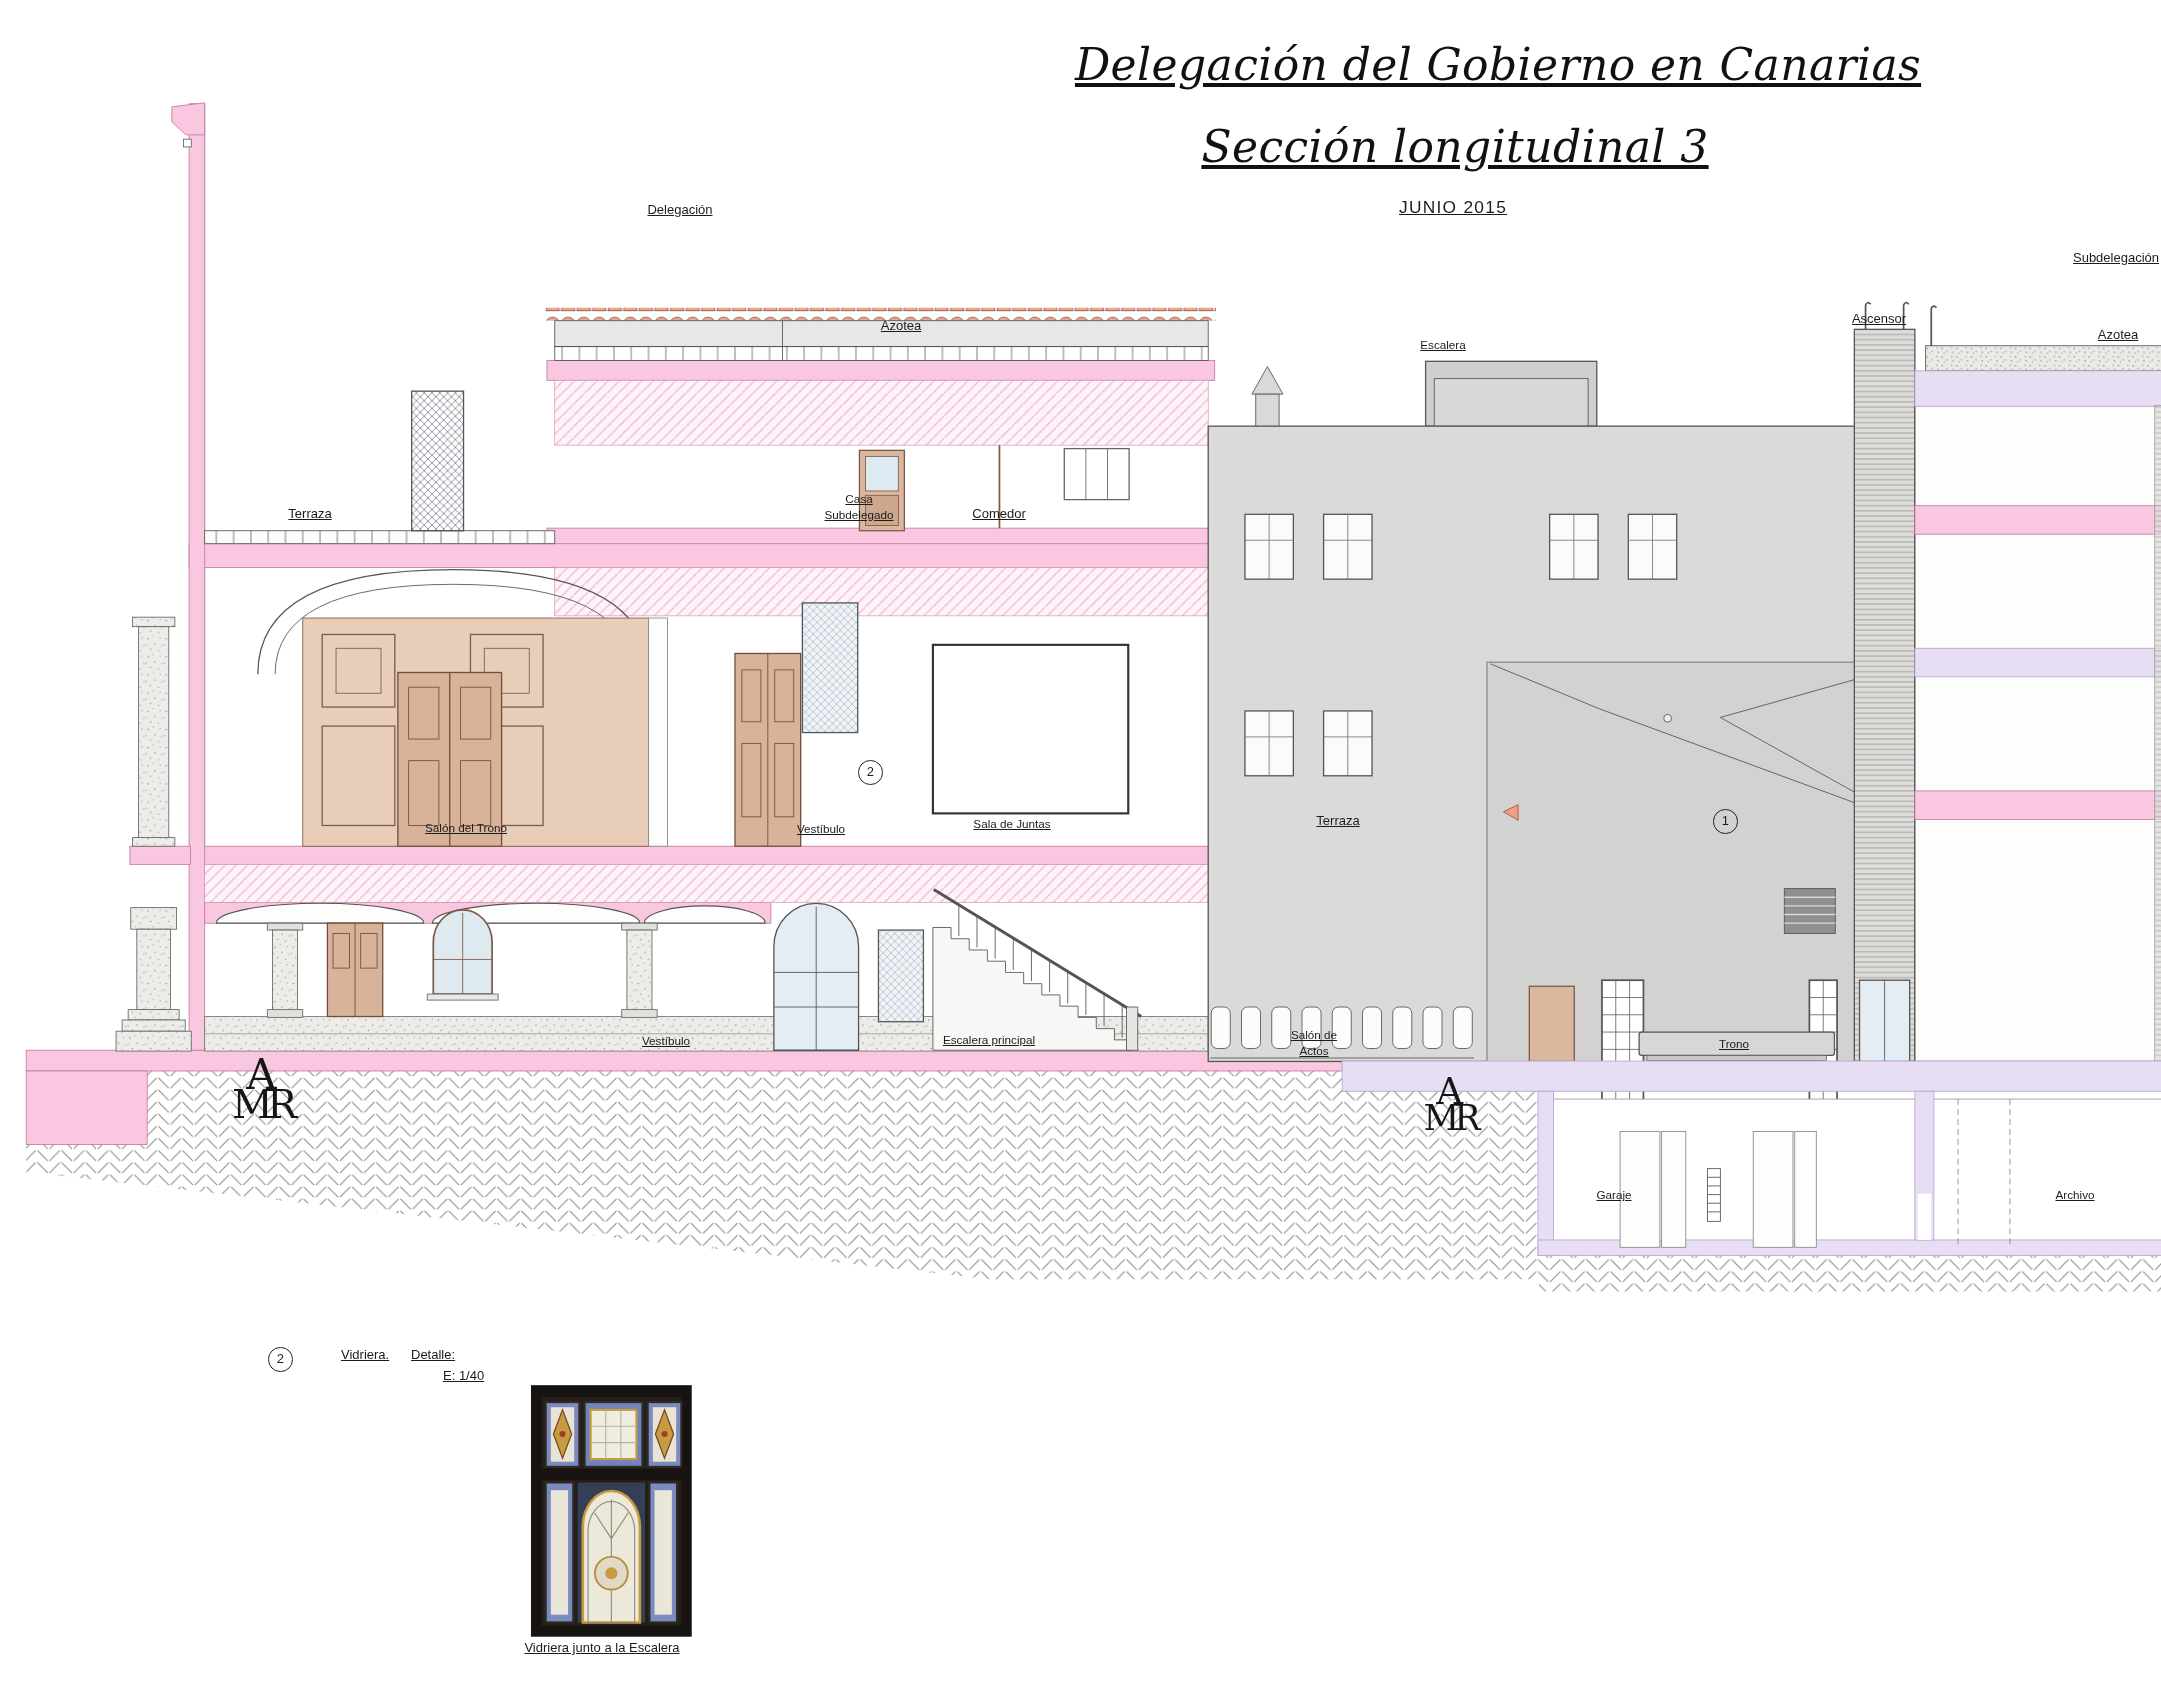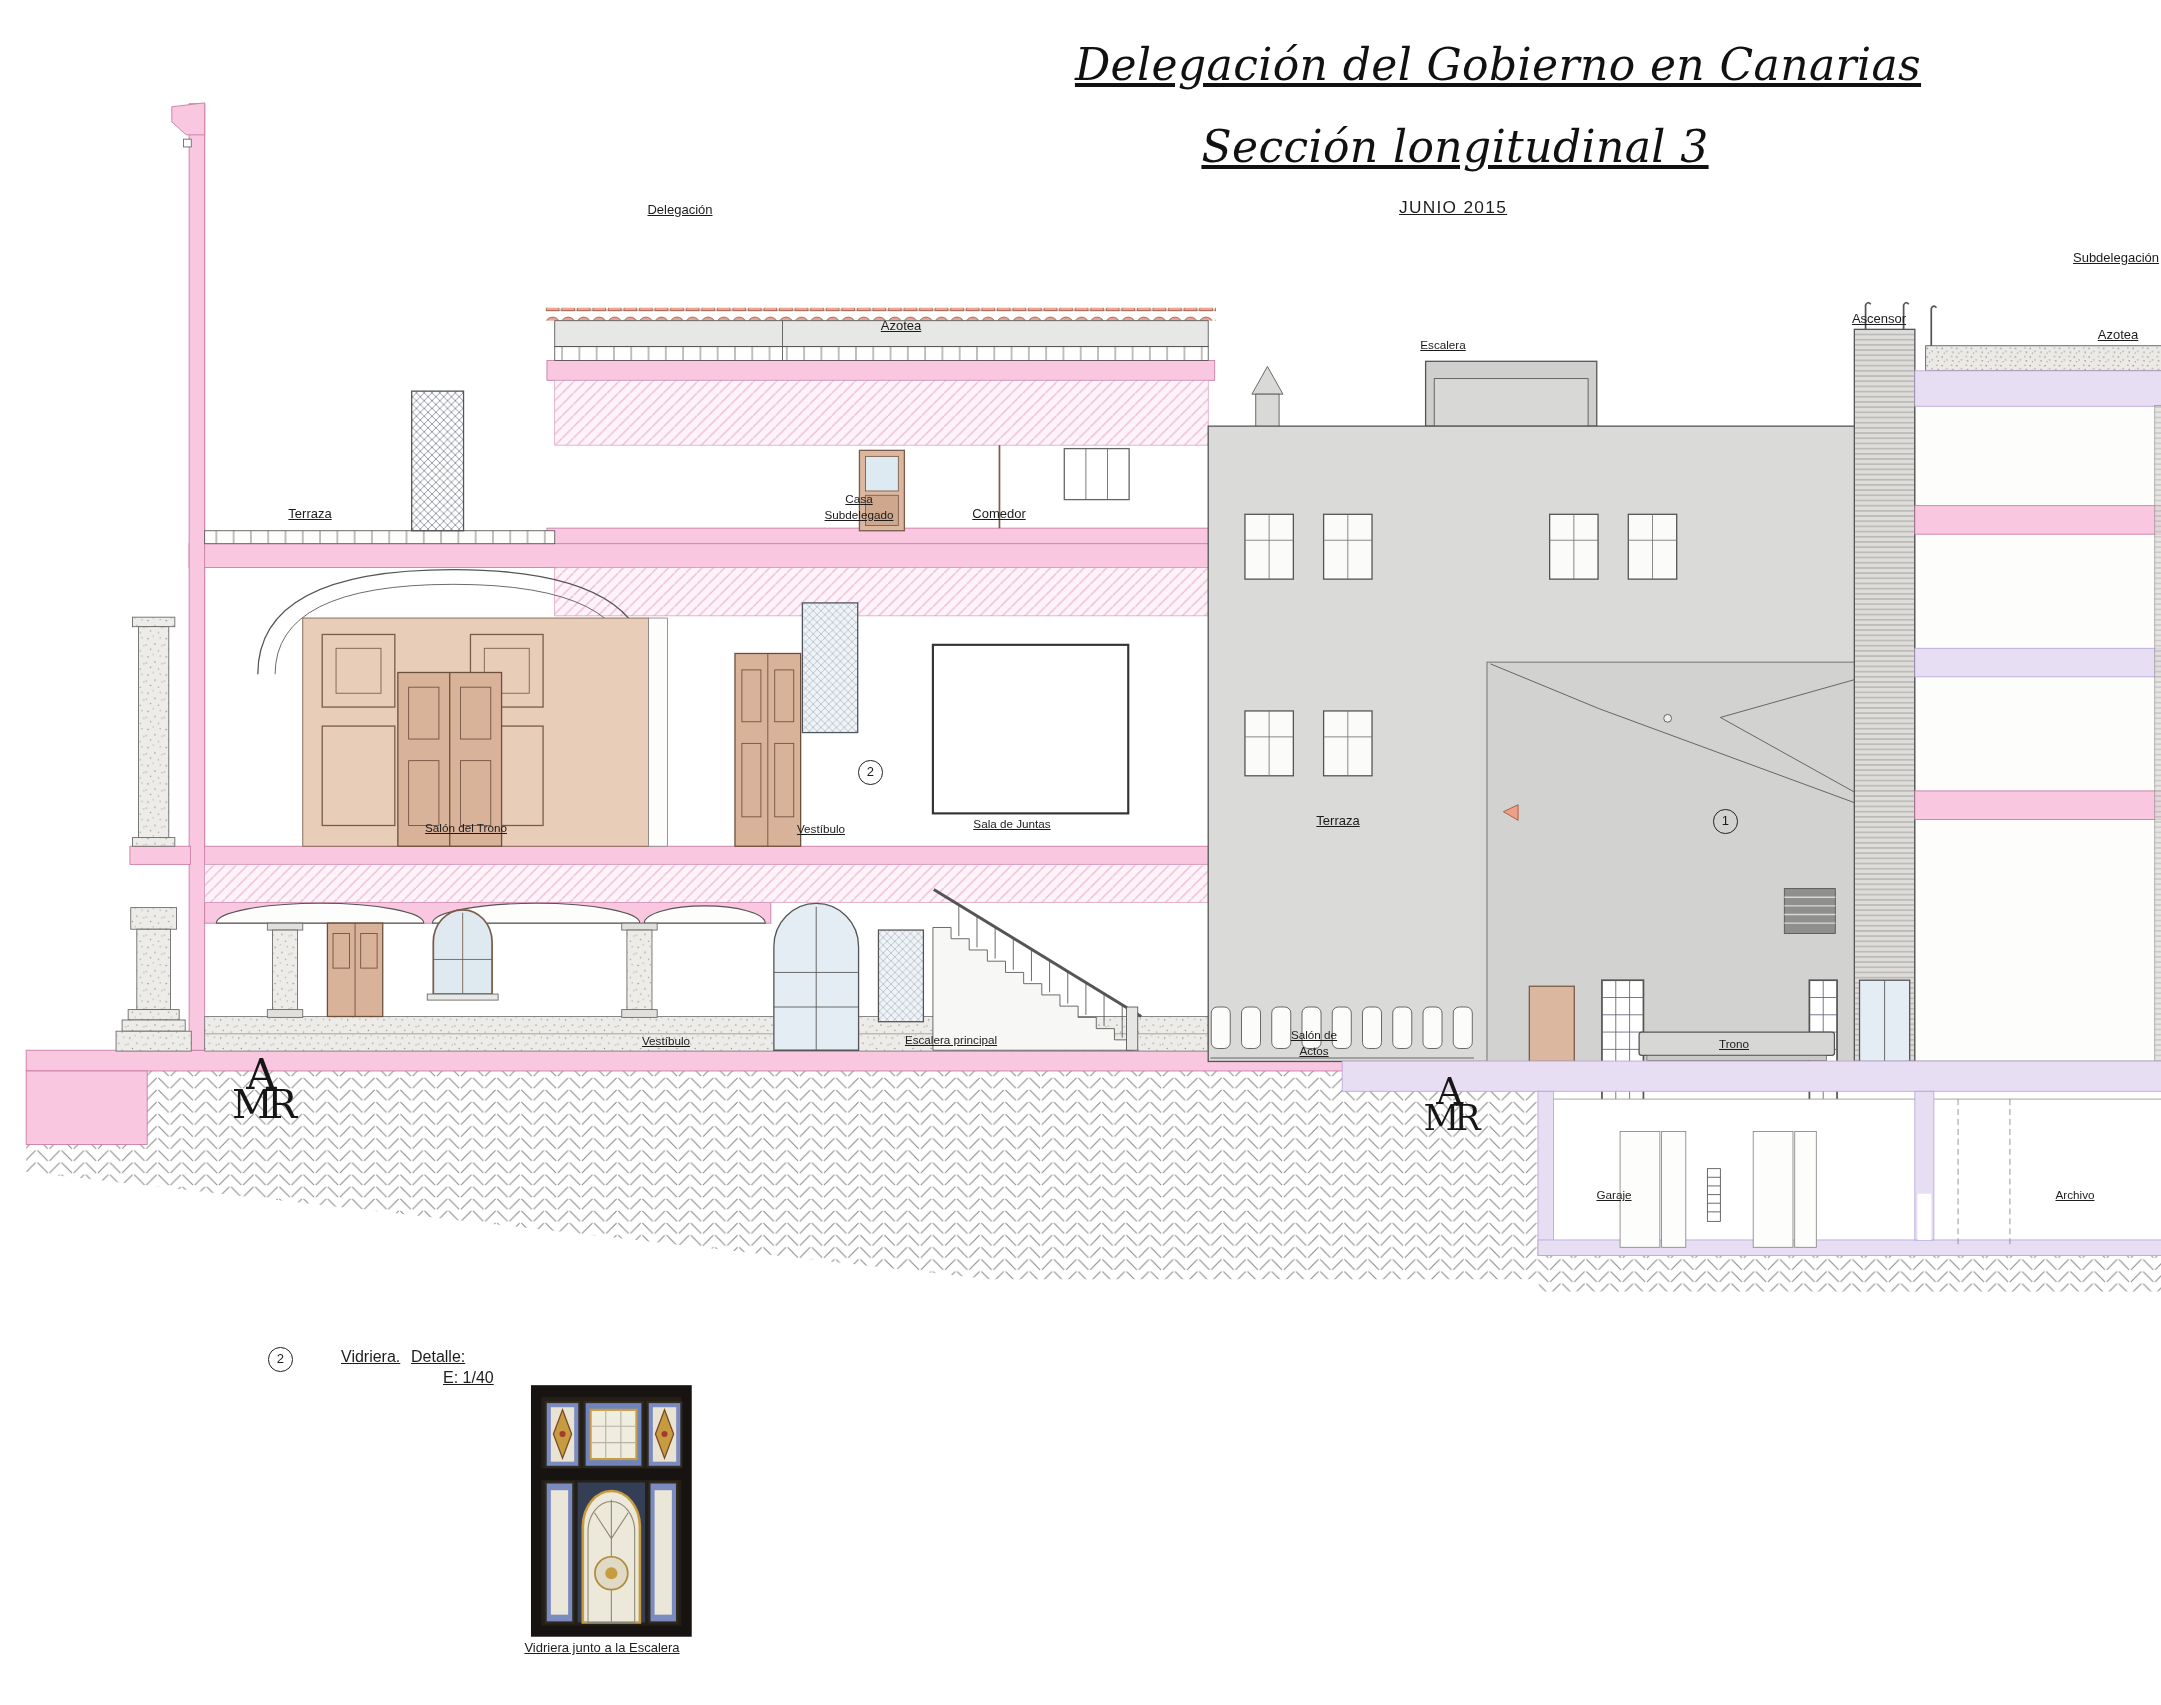--- a/index.html
+++ b/index.html
@@ -1,21 +1,21 @@
 <!DOCTYPE html>
 <html style="font-size:7px"><head>
 <meta charset="utf-8">
 <style>
   html,body{margin:0;padding:0;background:#fff;}
   #page{position:relative;width:3235px;height:1705px;background:#ffffff;overflow:hidden;
         font-family:"Liberation Sans","DejaVu Sans",sans-serif;color:#1c1c1c;}
   #drawing{position:absolute;left:0;top:0;z-index:1;}
   .lbl,.lbl-l{position:absolute;z-index:3;white-space:nowrap;color:#1c1c1c;line-height:1.15;text-decoration:underline;}
   .lbl{transform:translateX(-50%);text-align:center;}
-  .s30{font-size:13px;} .s27{font-size:11.7px;} .s34{font-size:16px;}
+  .s30{font-size:13px;} .s27{font-size:11.7px;} .s34{font-size:13px;}
   .title-script{font-family:"DejaVu Serif","Liberation Serif",serif;font-style:italic;font-weight:500;
         font-size:44px;letter-spacing:0.4px;color:#111;}
   .date{font-size:17.3px;letter-spacing:1.3px;}
   .marker{position:absolute;z-index:3;width:22.5px;height:22.5px;border:1.3px solid #222;border-radius:50%;
         background:transparent;text-align:center;line-height:21.6px;font-size:13px;}
   .amr{position:absolute;z-index:3;font-family:"DejaVu Serif","Liberation Serif",serif;color:#161616;
         text-align:center;line-height:0.72;}
   .amr .a{display:block;font-size:42px;}
   .amr .mr{display:block;font-size:40px;letter-spacing:-6px;}
   .amr2 .a{font-size:37px;} .amr2 .mr{font-size:35px;letter-spacing:-5.2px;}
@@ -500,21 +500,21 @@
 <div class="lbl s27" style="left:859px;top:508px;">Subdelegado</div>
 <div class="lbl s30" style="left:999px;top:507px;">Comedor</div>
 <div class="lbl s27" style="left:466px;top:821px;">Salón del Trono</div>
 <div class="lbl s27" style="left:821px;top:822px;">Vestíbulo</div>
 <div class="lbl s27" style="left:1012px;top:817px;">Sala de Juntas</div>
 <div class="lbl s27" style="left:1443px;top:338px;">Escalera</div>
 <div class="lbl s30" style="left:1338px;top:814px;">Terraza</div>
 <div class="lbl s27" style="left:1314px;top:1028px;">Salón de</div>
 <div class="lbl s27" style="left:1314px;top:1044px;">Actos</div>
 <div class="lbl s27" style="left:666px;top:1034px;">Vestíbulo</div>
-<div class="lbl s27" style="left:951px;top:1033px;">Escalera  principal</div>
+<div class="lbl s27" style="left:989px;top:1033px;">Escalera  principal</div>
 <div class="lbl s30" style="left:2116px;top:251px;">Subdelegación</div>
 <div class="lbl s30" style="left:1879px;top:312px;">Ascensor</div>
 <div class="lbl s30" style="left:2118px;top:328px;">Azotea</div>
 
 <div class="lbl s27" style="left:1734px;top:1037px;">Trono</div>
 <div class="lbl s27" style="left:1614px;top:1188px;">Garaje</div>
 <div class="lbl s27" style="left:2075px;top:1188px;">Archivo</div>
 
 <div class="marker" style="left:858px;top:760px;">2</div>
 <div class="marker" style="left:1713px;top:809px;">1</div>

